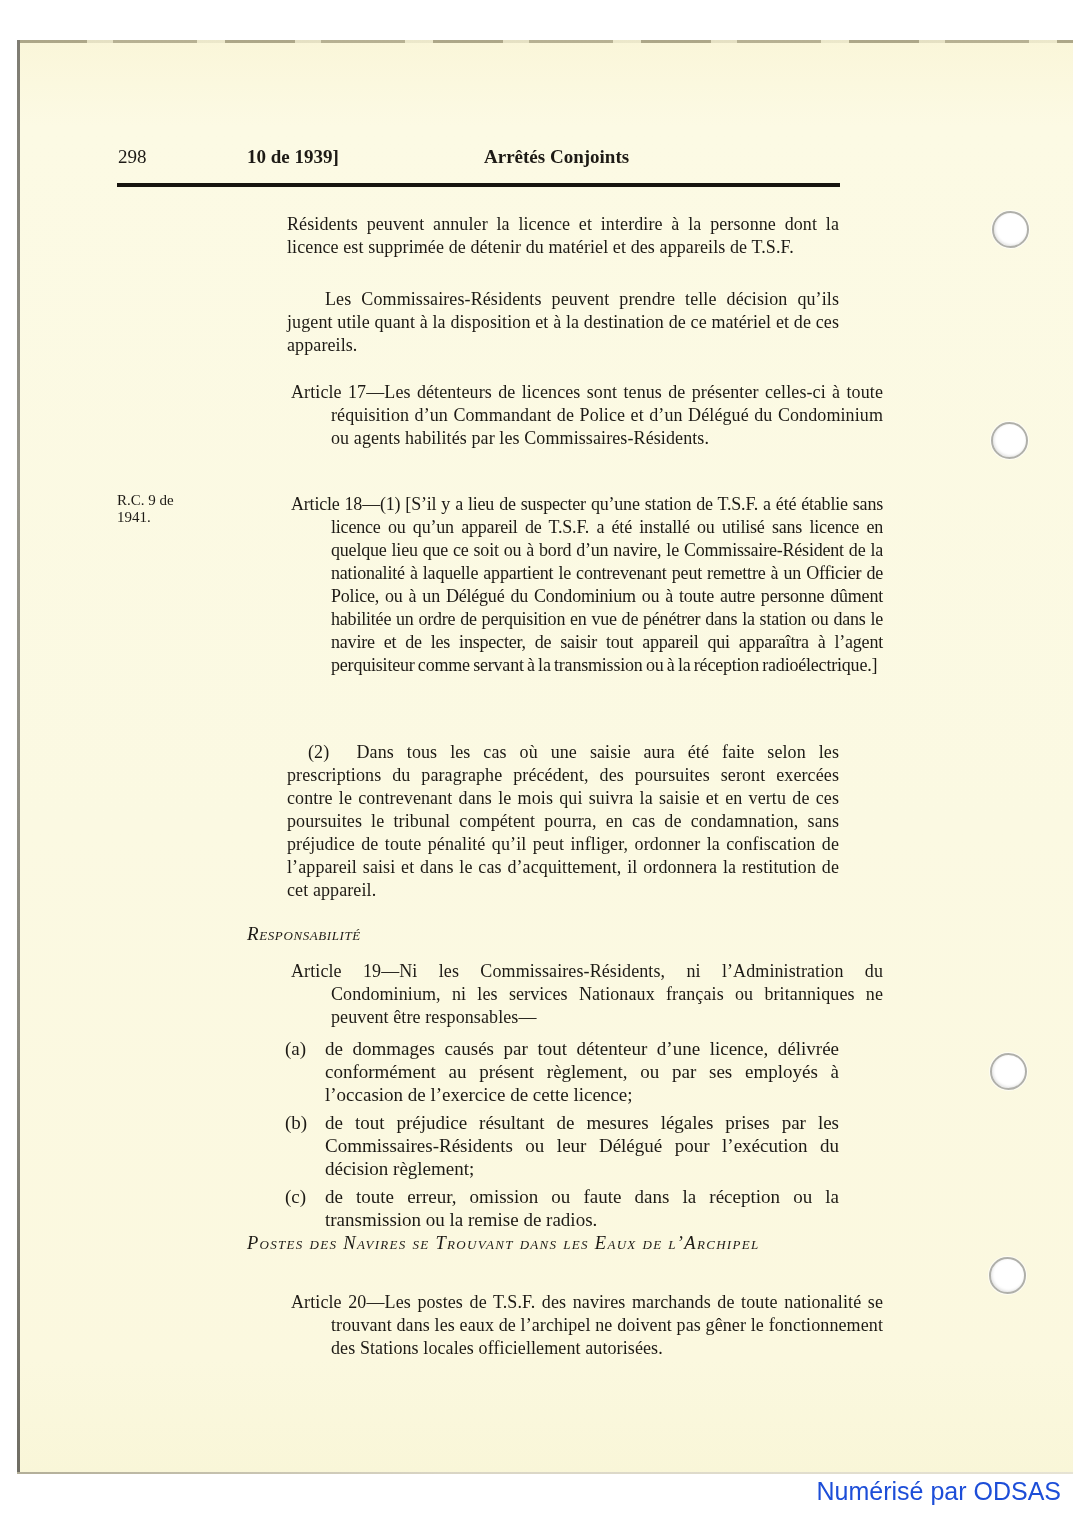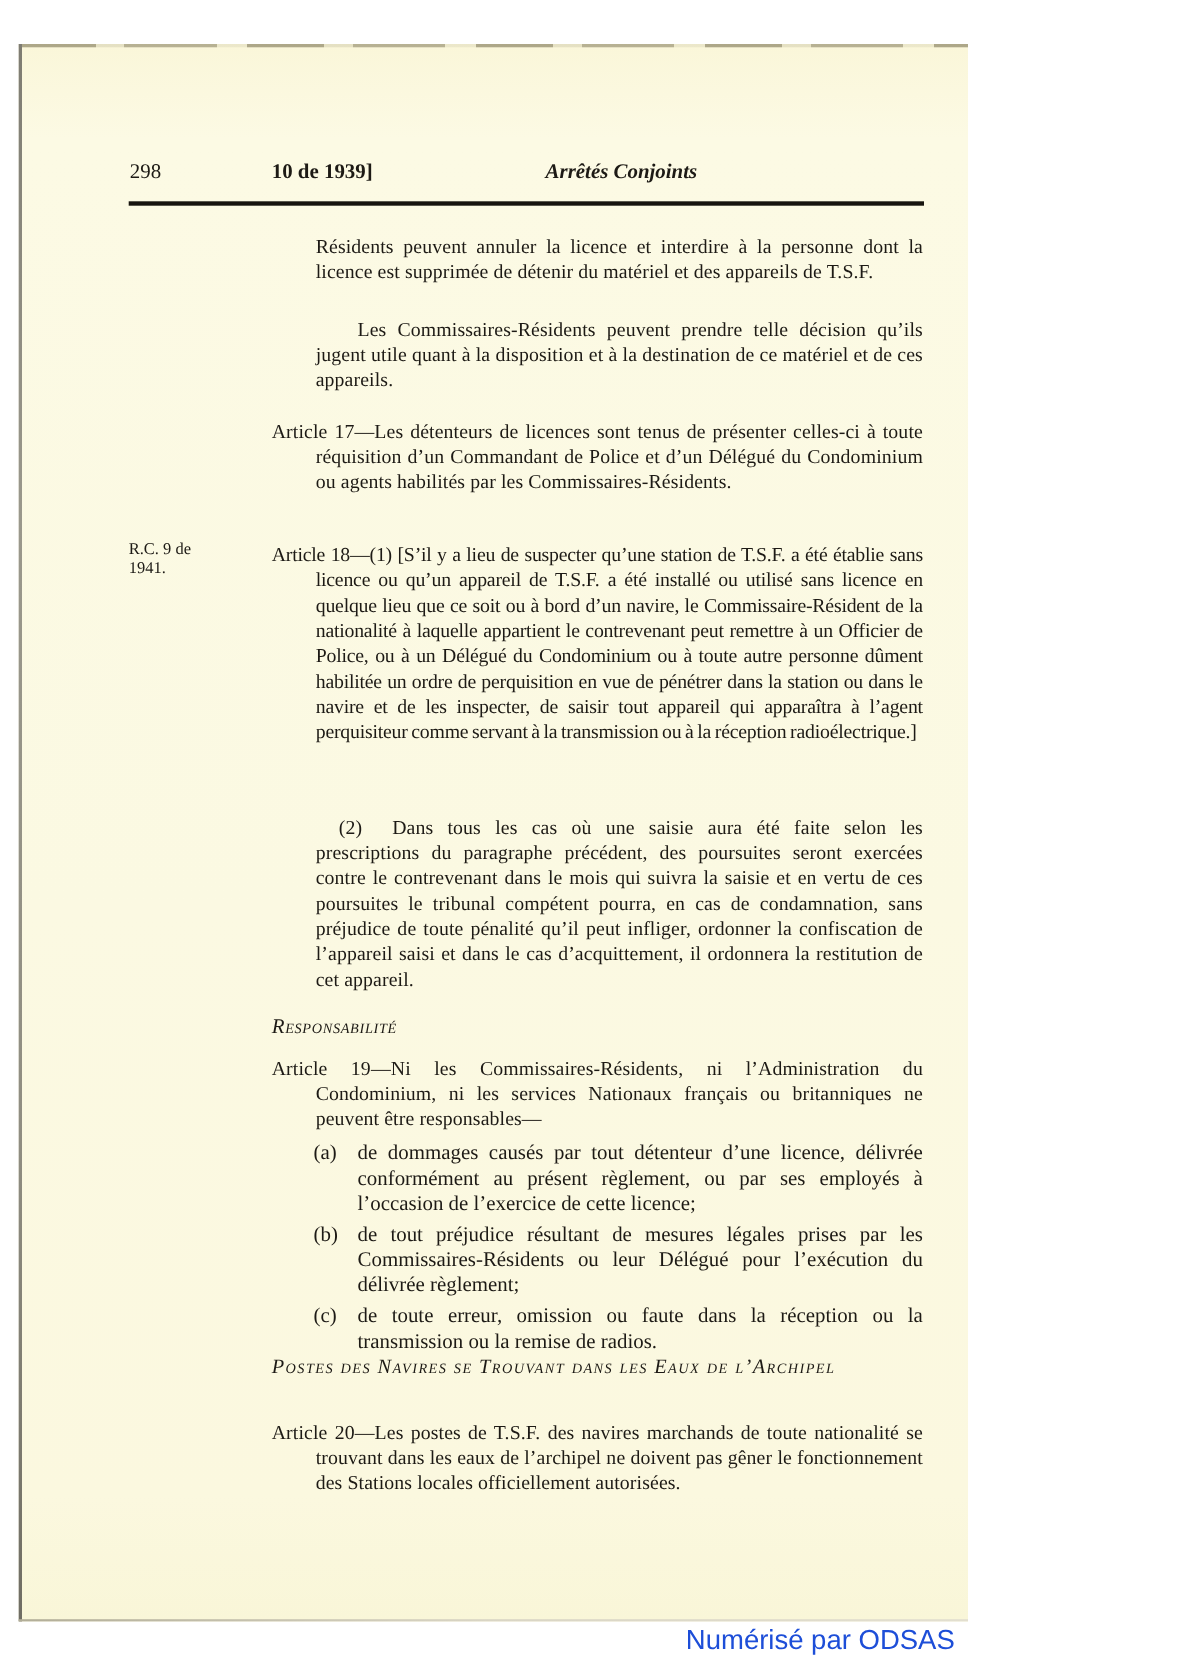--- a/index.html
+++ b/index.html
@@ -1,17 +1,17 @@
 <!DOCTYPE html>
 <html><head>
 <meta charset="utf-8">
 <style>
   html,body { margin:0; padding:0; background:#ffffff; }
   .stage {
-    position:relative; width:880px; height:1517px;
+    position:relative; width:1073px; height:1517px;
     background:#ffffff; overflow:hidden;
     font-family:"Liberation Serif","DejaVu Serif",serif;
     color:#1d1a15;
   }
   .paper {
     position:absolute; left:17px; top:40px; width:1056px; height:1434px;
     background:linear-gradient(180deg,#faf6d9 0%, #fcfae4 6%, #fbf9e2 55%, #fbf8df 92%, #f9f6d8 100%);
   }
   .edge-top {
     position:absolute; left:0; top:0; width:100%; height:3px;
@@ -28,32 +28,32 @@
     background:linear-gradient(90deg,#b2ae98,#d9d5c4 40%,#e6e3d4);
   }
   .hole {
     position:absolute; width:33px; height:33px; border-radius:50%;
     background:#ffffff; border:2px solid #b0b0aa;
     box-shadow: inset 1px -1px 3px rgba(0,0,0,.12), 0 0 0 1px rgba(255,255,255,.65);
   }
   .hdr { position:absolute; top:146px; font-size:19px; white-space:nowrap; }
   .hdr-num   { left:118px; }
   .hdr-docket{ left:247px; font-weight:bold; }
-  .hdr-title { left:496px; font-weight:bold; font-style:italic; }
+  .hdr-title { left:484px; font-weight:bold; }
   .rule {
     position:absolute; left:117px; top:183px; width:723px; height:4px;
     background:linear-gradient(90deg,#14120d 0 30%, #23201６ 30% 31%, #17140f 31% 100%);
     background-color:#17140f;
   }
   .block {
     position:absolute; left:247px; width:592px; box-sizing:border-box;
     font-size:18px; line-height:23px; text-align:justify; letter-spacing:.1px;
   }
   .cont   { padding-left:40px; }
-  .hang   { padding-left:40px; text-indent:-40px; }
+  .hang   { padding-left:40px; text-indent:-40px;margin-left:44px; }
   .p-ind  { padding-left:40px; text-indent:38px; }
   .p2-ind { padding-left:40px; text-indent:21px; }
   .tight  { letter-spacing:-.2px; word-spacing:-1px; }
   .heading {
     position:absolute; left:247px; width:592px; text-align:left;
     font-size:19px; line-height:23px; font-variant:small-caps; letter-spacing:.6px;font-style:italic;
   }
   .heading-wide { font-size:18.5px; letter-spacing:1.3px; }
   .marginal {
     position:absolute; left:117px; top:492px; width:115px;
@@ -106,21 +106,21 @@
   <div class="heading" style="top:922px;">Responsabilité</div>
 
   <div class="block hang" style="top:960px;">Article 19—Ni les Commissaires-Résidents, ni l’Administration du Condominium, ni les services Nationaux français ou britanniques ne peuvent être responsables—</div>
 
   <div class="list-item" style="top:1037px;">
     <span class="list-marker">(a)</span>
     <span>de dommages causés par tout détenteur d’une licence, délivrée conformément au présent règlement, ou par ses employés à l’occasion de l’exercice de cette licence;</span>
   </div>
   <div class="list-item" style="top:1111px;">
     <span class="list-marker">(b)</span>
-    <span>de tout préjudice résultant de mesures légales prises par les Commissaires-Résidents ou leur Délégué pour l’exécution du délivrée règlement;</span>
+    <span>de tout préjudice résultant de mesures légales prises par les Commissaires-Résidents ou leur Délégué pour l’exécution du décision règlement;</span>
   </div>
   <div class="list-item" style="top:1185px;">
     <span class="list-marker">(c)</span>
     <span>de toute erreur, omission ou faute dans la réception ou la transmission ou la remise de radios.</span>
   </div>
 
   <div class="heading heading-wide" style="top:1232px;">Postes des Navires se Trouvant dans les Eaux de l’Archipel</div>
 
   <div class="block hang" style="top:1291px;">Article 20—Les postes de T.S.F. des navires marchands de toute nationalité se trouvant dans les eaux de l’archipel ne doivent pas gêner le fonctionnement des Stations locales officiellement autorisées.</div>
 

